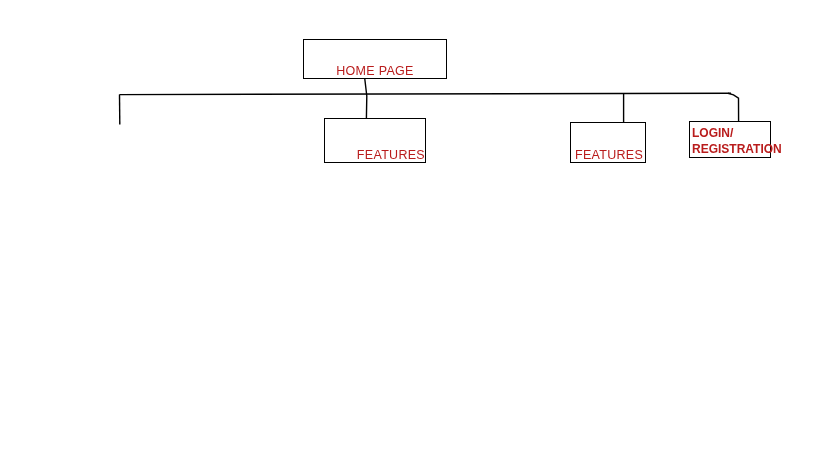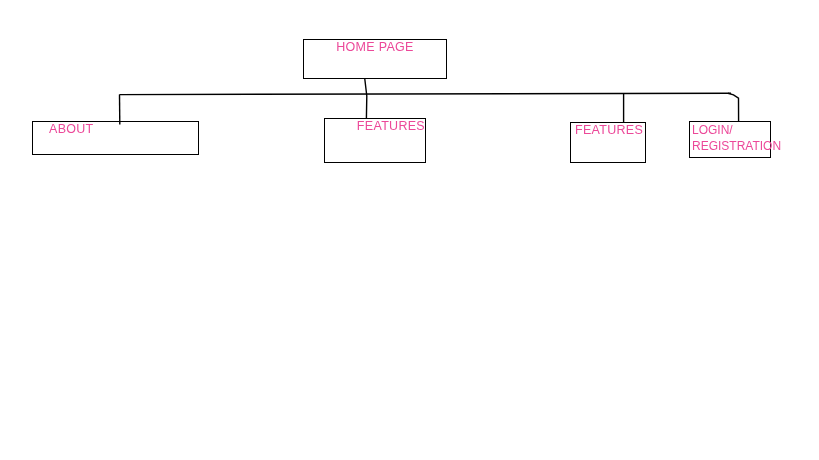--- a/index.html
+++ b/index.html
@@ -14,24 +14,24 @@
   .canvas {
     position: absolute;
     inset: 0;
   }
   .node {
     position: absolute;
     box-sizing: border-box;
     border: 1.5px solid #000000;
     background: #ffffff;
     display: flex;
-    align-items: flex-start;
+    align-items: flex-end;
     font-size: 12.5px;
     letter-spacing: 0.3px;
-    color: #ec4899;
+    color: #b91c1c;
     white-space: nowrap;
   }
   #node-home {
     left: 303px; top: 39px; width: 144px; height: 40px;
     justify-content: center;
   }
   #node-about {
     left: 32px; top: 121px; width: 167px; height: 34px;
     padding-left: 16px;
   }
@@ -42,20 +42,21 @@
   #node-features {
     left: 570px; top: 122px; width: 76px; height: 41px;
     padding-left: 4px;
   }
   #node-login {
     left: 689px; top: 121px; width: 82px; height: 37px;
     padding-left: 2px;
     font-size: 12px;
     letter-spacing: 0;
     line-height: 16px;
+    font-weight: bold;
   }
   #node-login .two-line { display: block; }
   .connectors {
     position: absolute;
     left: 0; top: 0;
     width: 819px;
     height: 460px;
     pointer-events: none;
   }
   .connectors path, .connectors line {
@@ -66,23 +67,20 @@
 </style>
 </head>
 <body>
 
 <div class="canvas">
 
   <div class="node" id="node-home">
     <span>HOME PAGE</span>
   </div>
 
-  <div class="node" id="node-about">
-    <span>ABOUT</span>
-  </div>
 
   <div class="node" id="node-contact">
     <span>FEATURES</span>
   </div>
 
   <div class="node" id="node-features">
     <span>FEATURES</span>
   </div>
 
   <div class="node" id="node-login">

